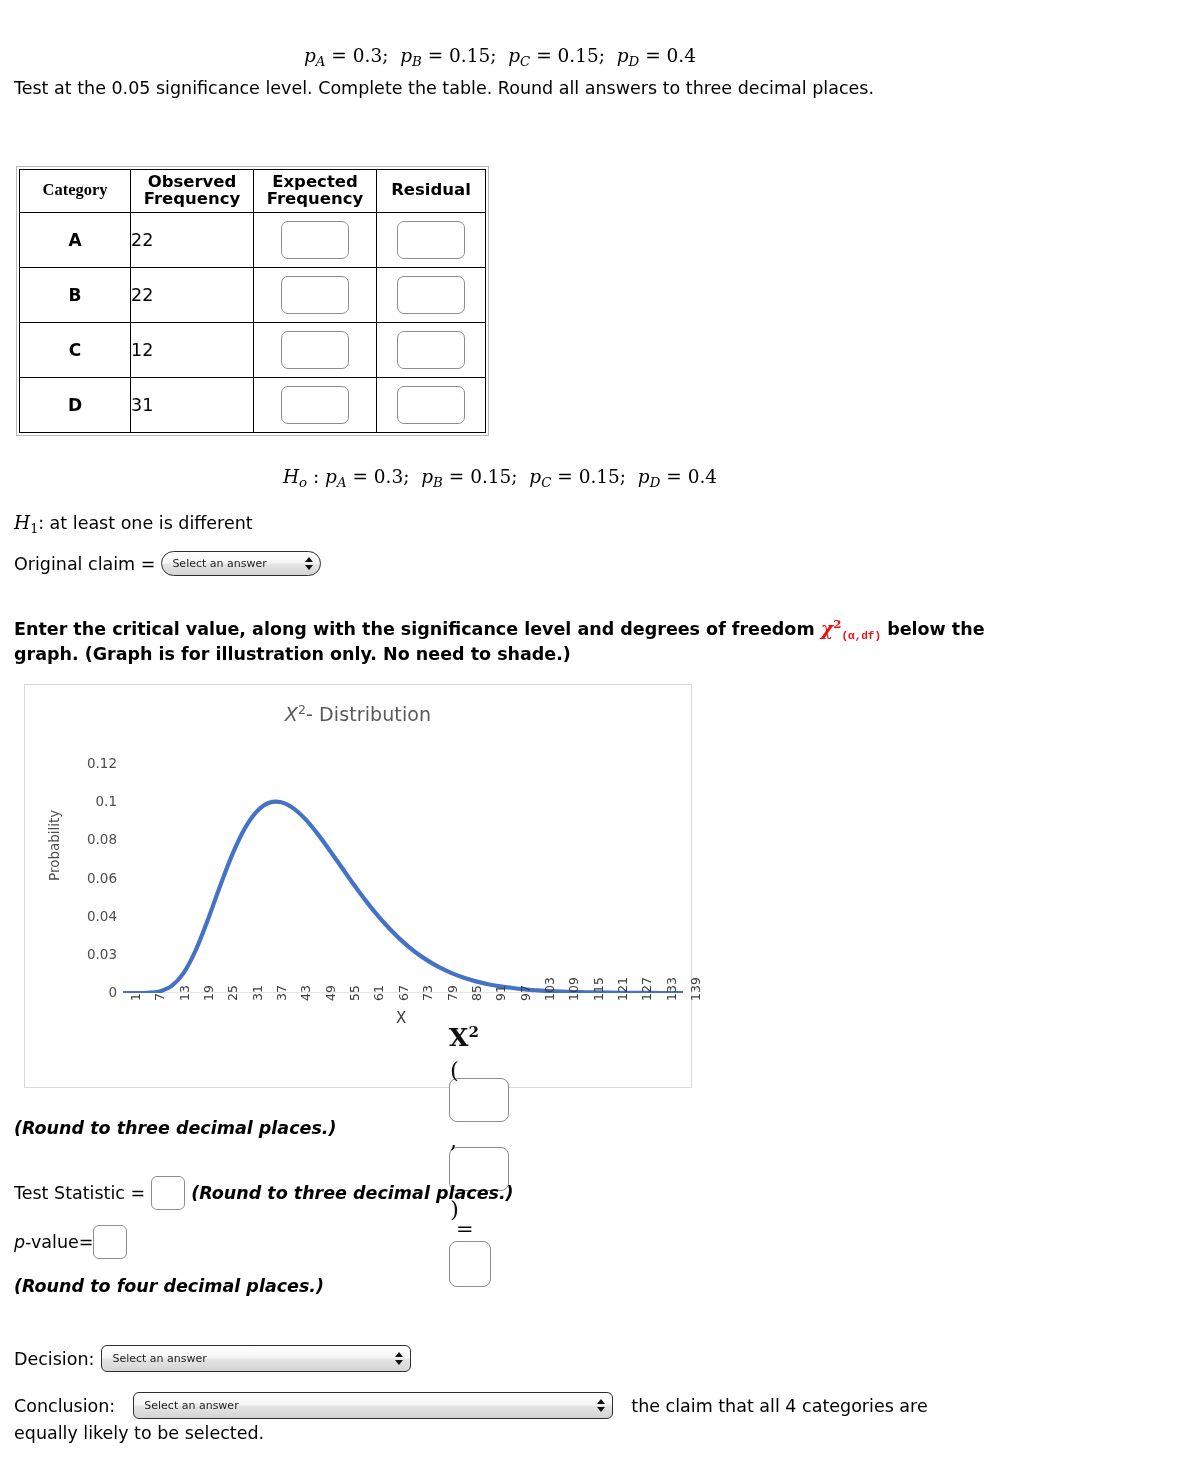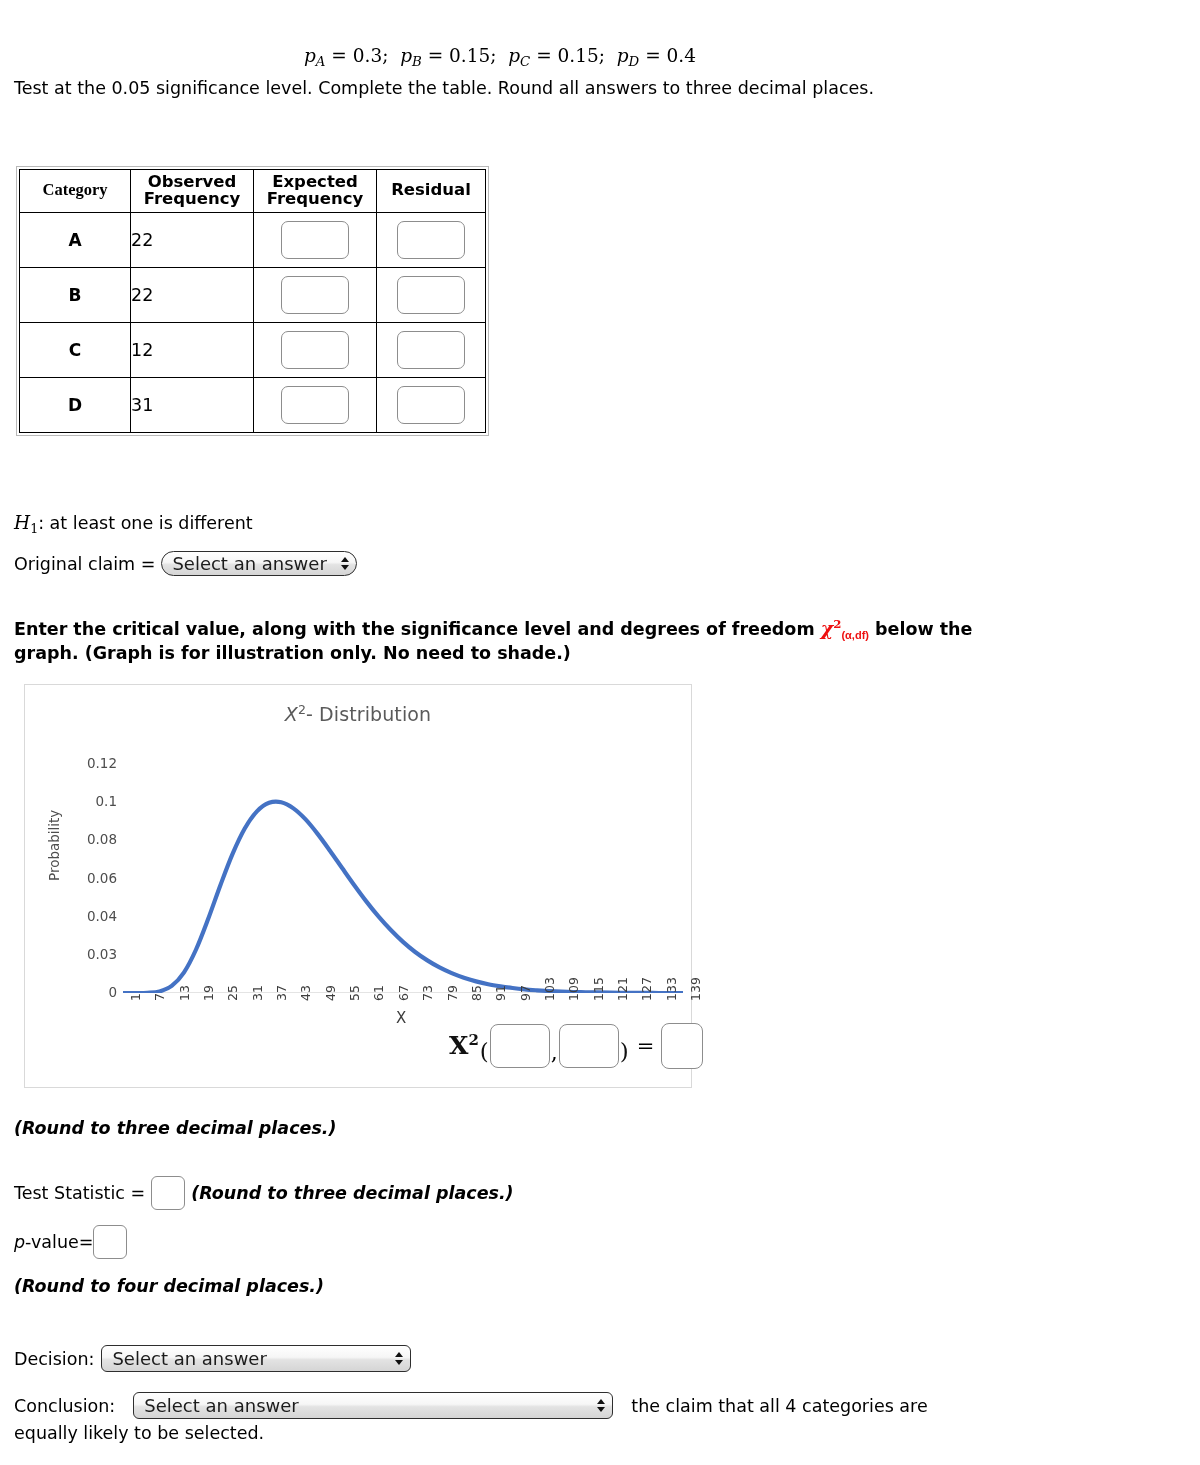--- a/index.html
+++ b/index.html
@@ -130,21 +130,21 @@
 
   .dropdown {
     display: inline-flex;
     align-items: center;
     justify-content: space-between;
     background: linear-gradient(to bottom, #ffffff 0%, #f6f6f6 45%, #e3e3e3 55%, #d5d5d5 100%);
     border: 1.4px solid #2e2e2e;
     border-radius: 16px;
     height: 25px;
     padding: 0 7px 0 10px;
-    font-size: 18px;
+    font-size: 11px;
     color: #1c1c1c;
     cursor: pointer;
     box-sizing: border-box;
     font-family: "DejaVu Sans", "Liberation Sans", sans-serif;
   }
   .dropdown .dd-label { white-space: nowrap; }
   .dd-arrows {
     display: inline-flex;
     flex-direction: column;
     align-items: center;
@@ -182,21 +182,21 @@
   }
   .chi-red .sup {
     font-size: 0.62em;
     vertical-align: 0.62em;
     font-style: normal;
   }
   .chi-red .sb {
     font-size: 0.58em;
     vertical-align: -0.32em;
     font-style: normal;
-    font-family: Liberation Sans, sans-serif;
+    font-family: Liberation Mono, monospace;
     font-weight: bold;
   }
 
   
   #chart-panel {
     position: absolute;
     left: 24px;
     top: 684px;
     width: 668px;
     height: 404px;
@@ -253,22 +253,23 @@
     font-size: 15px;
     color: #3d3d3d;
   }
 
   
   #formula-row {
     position: absolute;
     left: 424px;
     top: 338px;
     display: flex;
-    align-items: center;
+    align-items: flex-start;
     white-space: nowrap;
+    flex-direction: column;
   }
   #formula-row .chi-big {
     font-family: "DejaVu Serif", "Liberation Serif", serif;
     font-weight: bold;
     font-size: 25px;
     color: #111;
   }
   #formula-row .chi-big .s2 { font-size: 0.6em; vertical-align: 0.62em; }
   #formula-row .paren {
     font-family: "DejaVu Serif", "Liberation Serif", serif;
@@ -408,20 +409,27 @@
         <tr>
           <td class="cat-cell">D</td>
           <td class="obs-cell">31</td>
           <td class="in-cell"><span class="tblbox"></span></td>
           <td class="in-cell"><span class="tblbox"></span></td>
         </tr>
       </tbody>
     </table>
   </div>
 
+  <div id="h0-line" class="mathserif">
+    <span class="mi">H</span><span class="sub">o</span> :
+    <span class="mi">p</span><span class="sub">A</span> = <span>0.3</span>;&nbsp;
+    <span class="mi">p</span><span class="sub">B</span> = <span>0.15</span>;&nbsp;
+    <span class="mi">p</span><span class="sub">C</span> = <span>0.15</span>;&nbsp;
+    <span class="mi">p</span><span class="sub">D</span> = <span>0.4</span>
+  </div>
 
   <div id="h1-line">
     <span class="mathserif mi">H</span><span class="mathserif sub" style="font-style:normal">1</span><span>: at least one is different</span>
   </div>
 
   <div id="claim-row">
     <span>Original claim =</span>
     <span class="dropdown" id="claim-dd">
       <span class="dd-label">Select an answer</span>
       <span class="dd-arrows">

